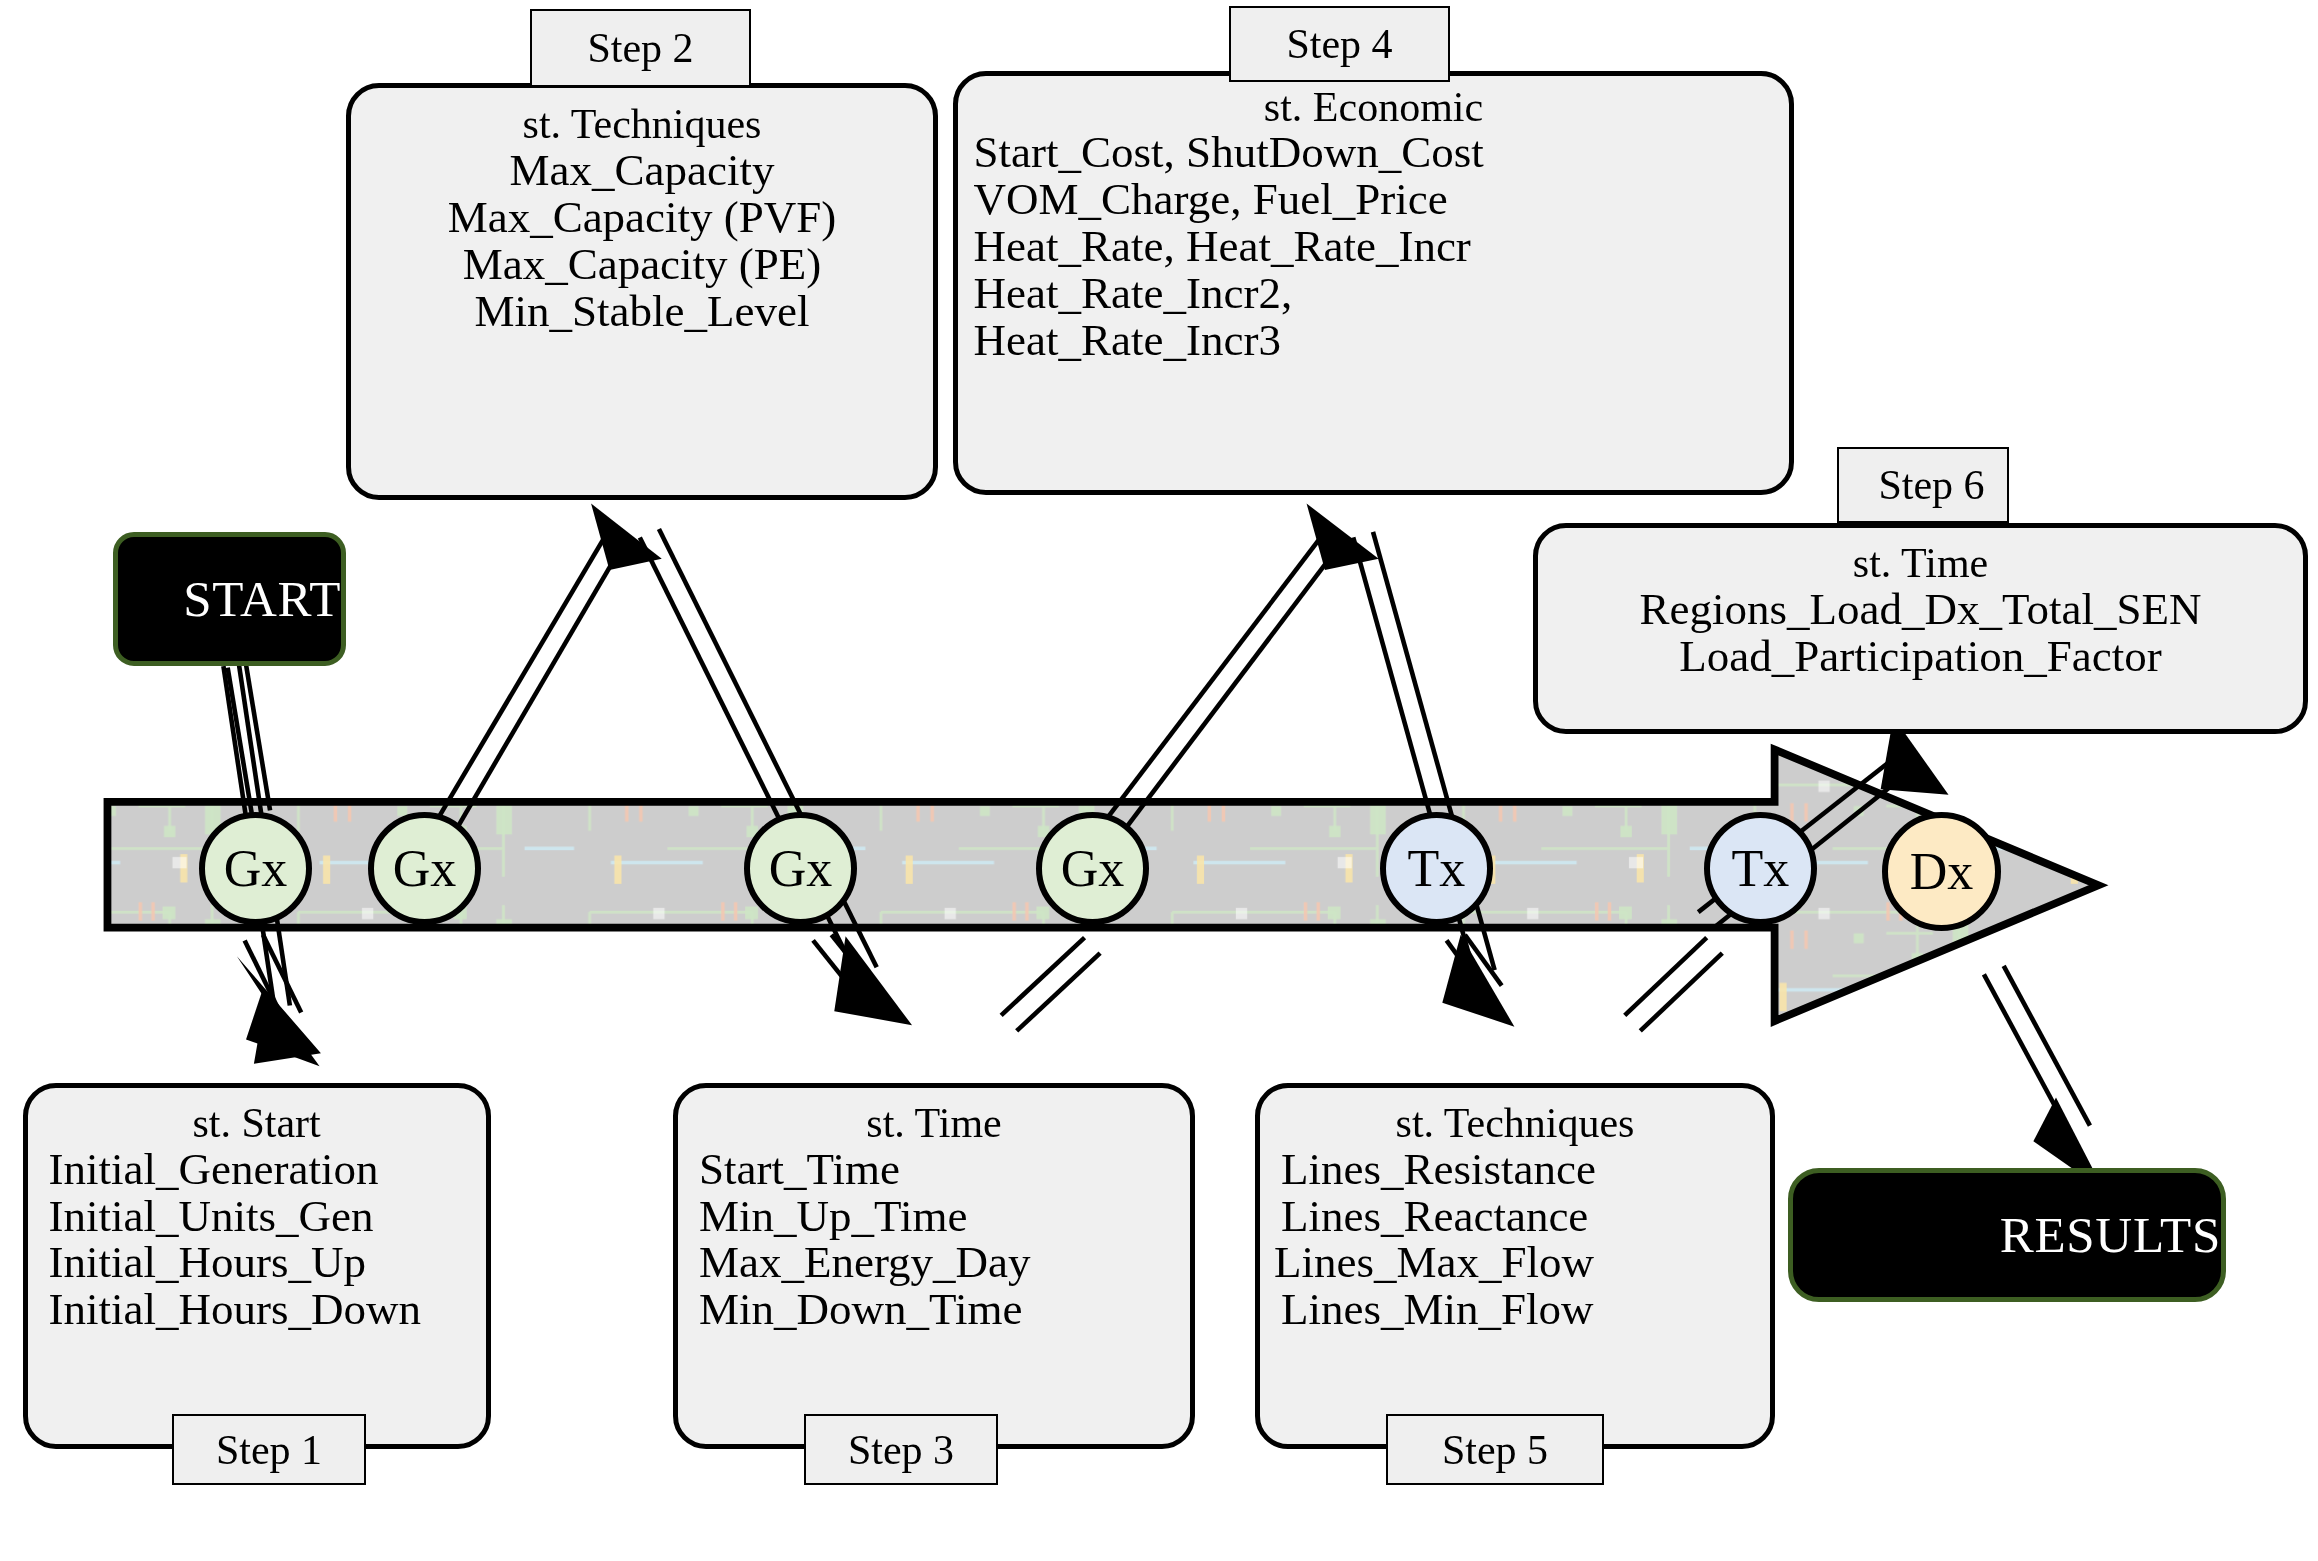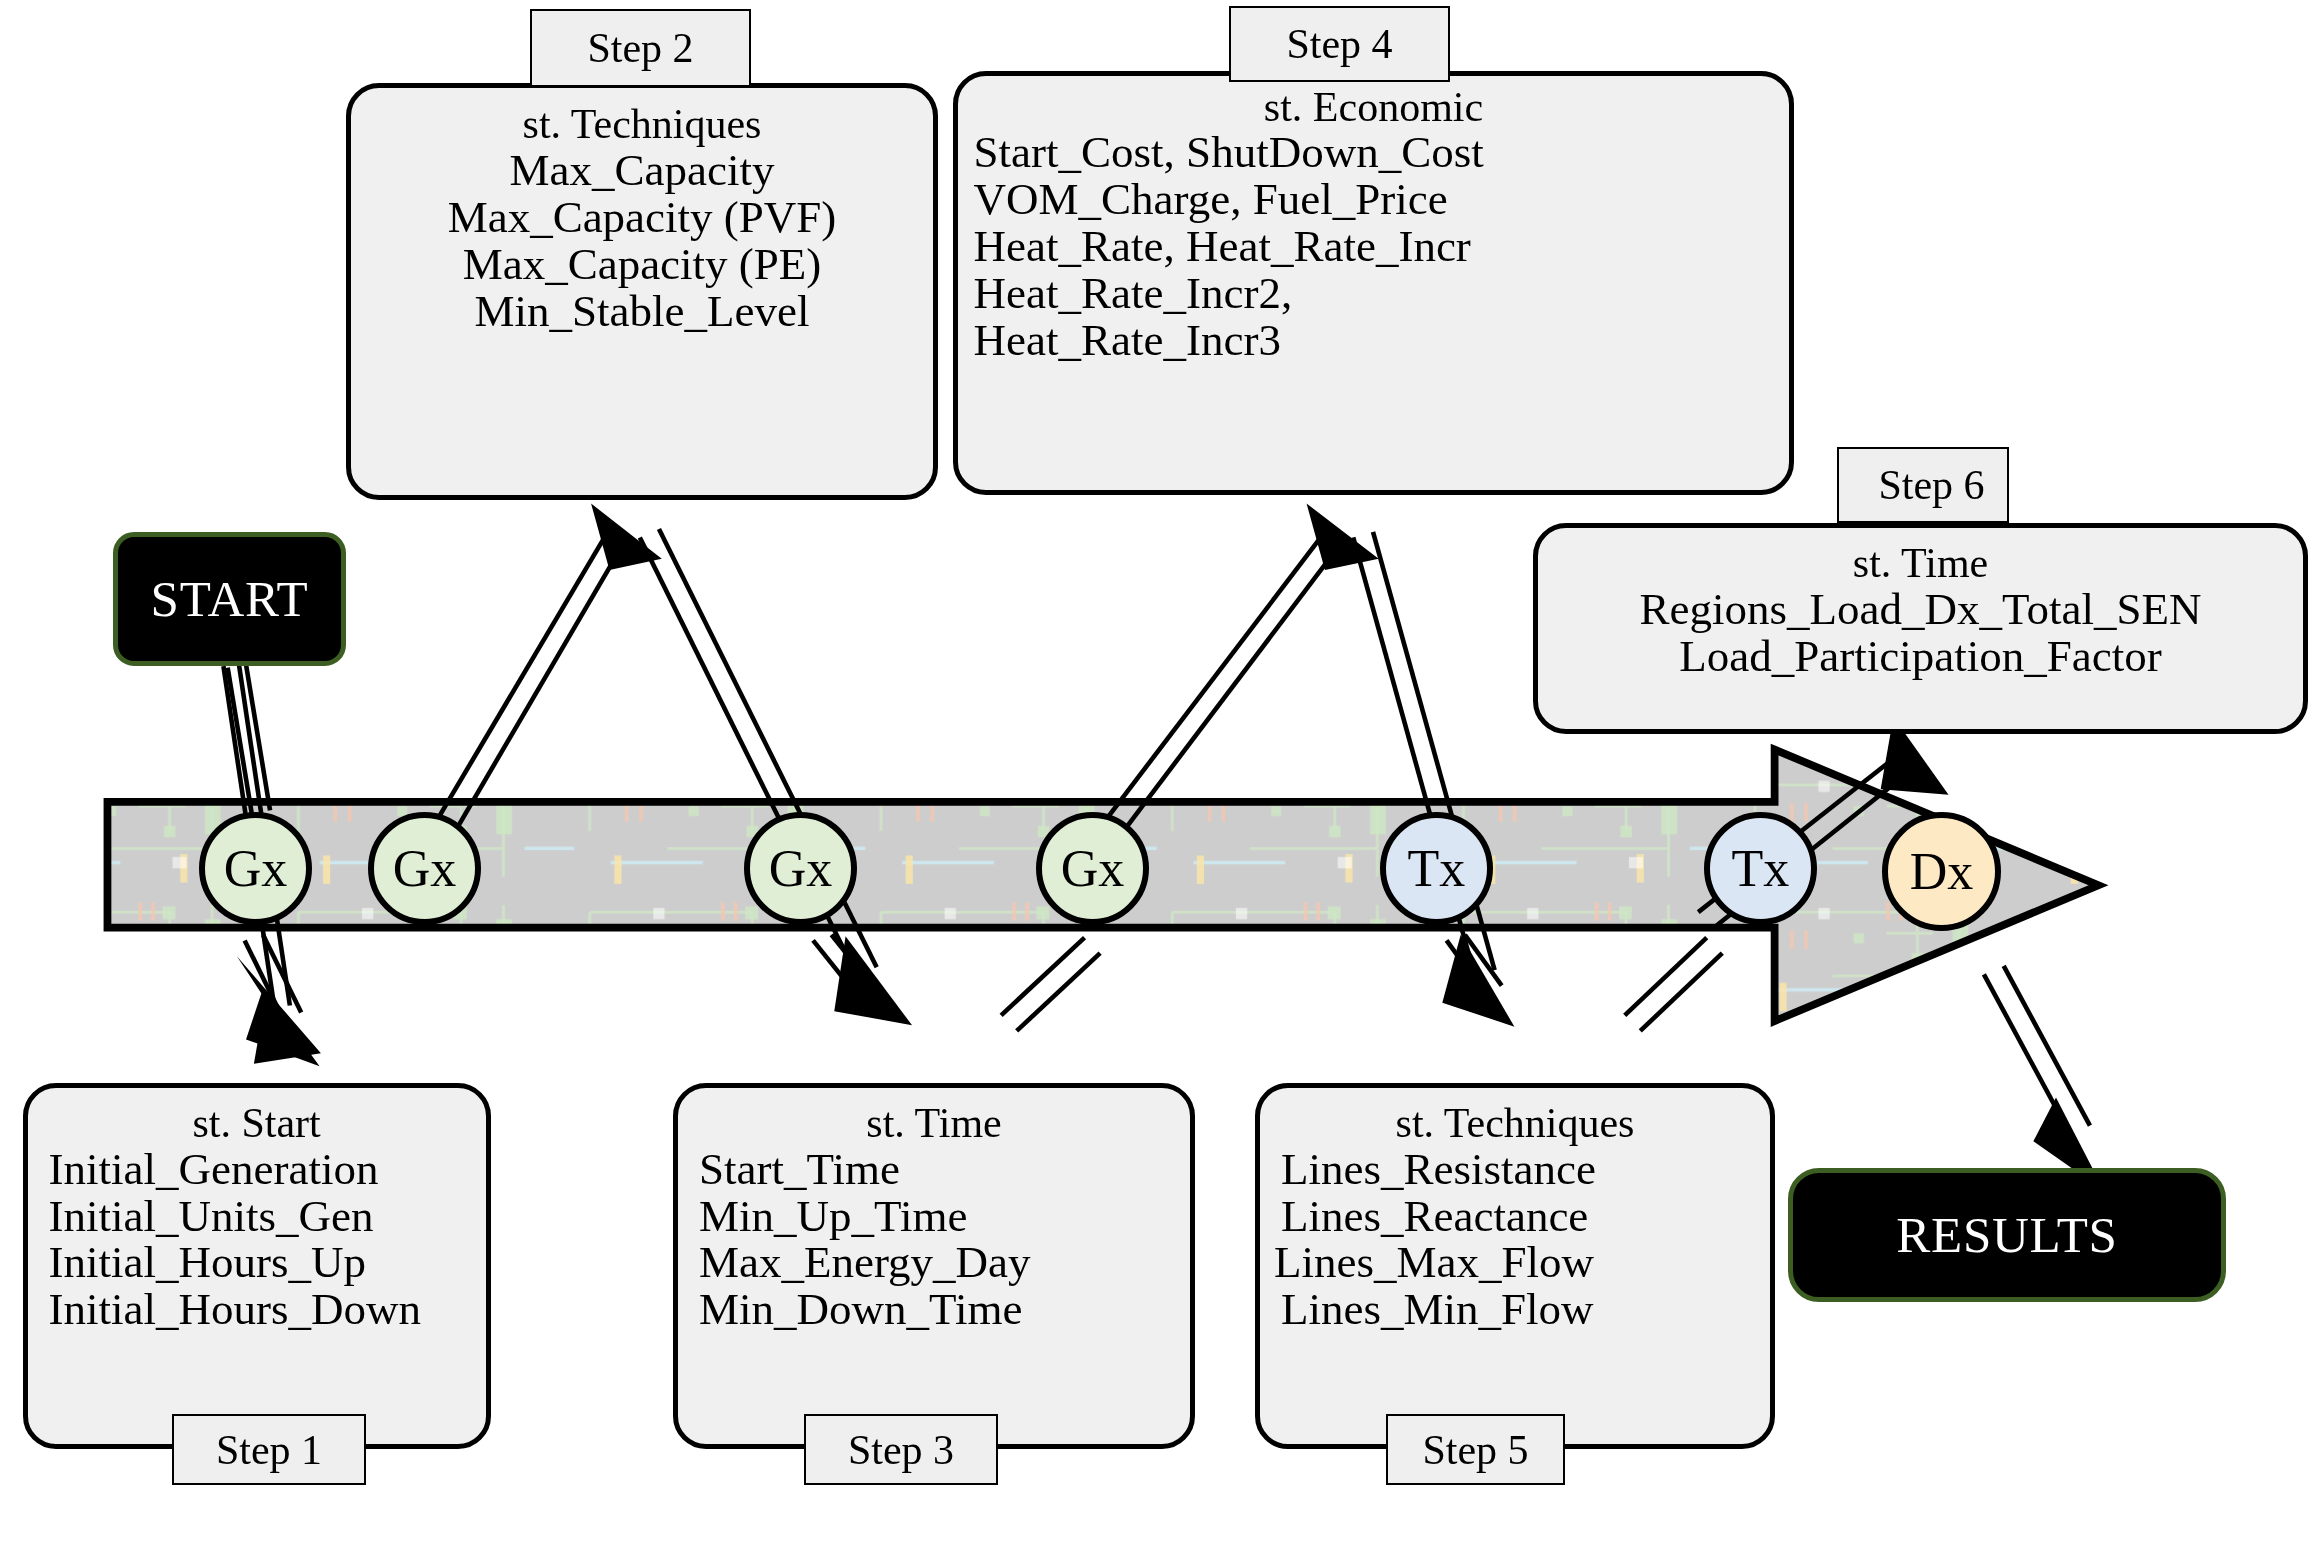--- a/index.html
+++ b/index.html
@@ -39,21 +39,21 @@
   }
 
   
   .terminal{
     position:absolute;
     background:#000000;
     border:5.7px solid #3d5e22;
     border-radius:21px;
     box-sizing:border-box;
     color:#ffffff;
-    display:flex;align-items:center;justify-content:center;
+    display:flex;align-items:center;justify-content:flex-end;
     font-size:51px;
     letter-spacing:0.7px;
     z-index:8;
   }
 
   
   .node{
     position:absolute;
     border:6.4px solid #000;
     border-radius:50%;
@@ -281,18 +281,18 @@
     <span>Step 3</span>
   </div>
 
   <div class="card" style="left:1255px;top:1083px;width:520px;height:366px;padding-top:11.3px;">
     <span class="head">st. Techniques</span>
     <span class="ln" style="text-align:left;padding-left:21px;">Lines_Resistance</span>
     <span class="ln" style="text-align:left;padding-left:21px;">Lines_Reactance</span>
     <span class="ln" style="text-align:left;padding-left:14px;">Lines_Max_Flow</span>
     <span class="ln" style="text-align:left;padding-left:21px;">Lines_Min_Flow</span>
   </div>
-  <div class="steptab" style="left:1386px;top:1414px;width:179px;height:71px;">
+  <div class="steptab" style="left:1386px;top:1414px;width:218px;height:71px;">
     <span>Step 5</span>
   </div>
 
 </div>
 
 
 </body></html>

